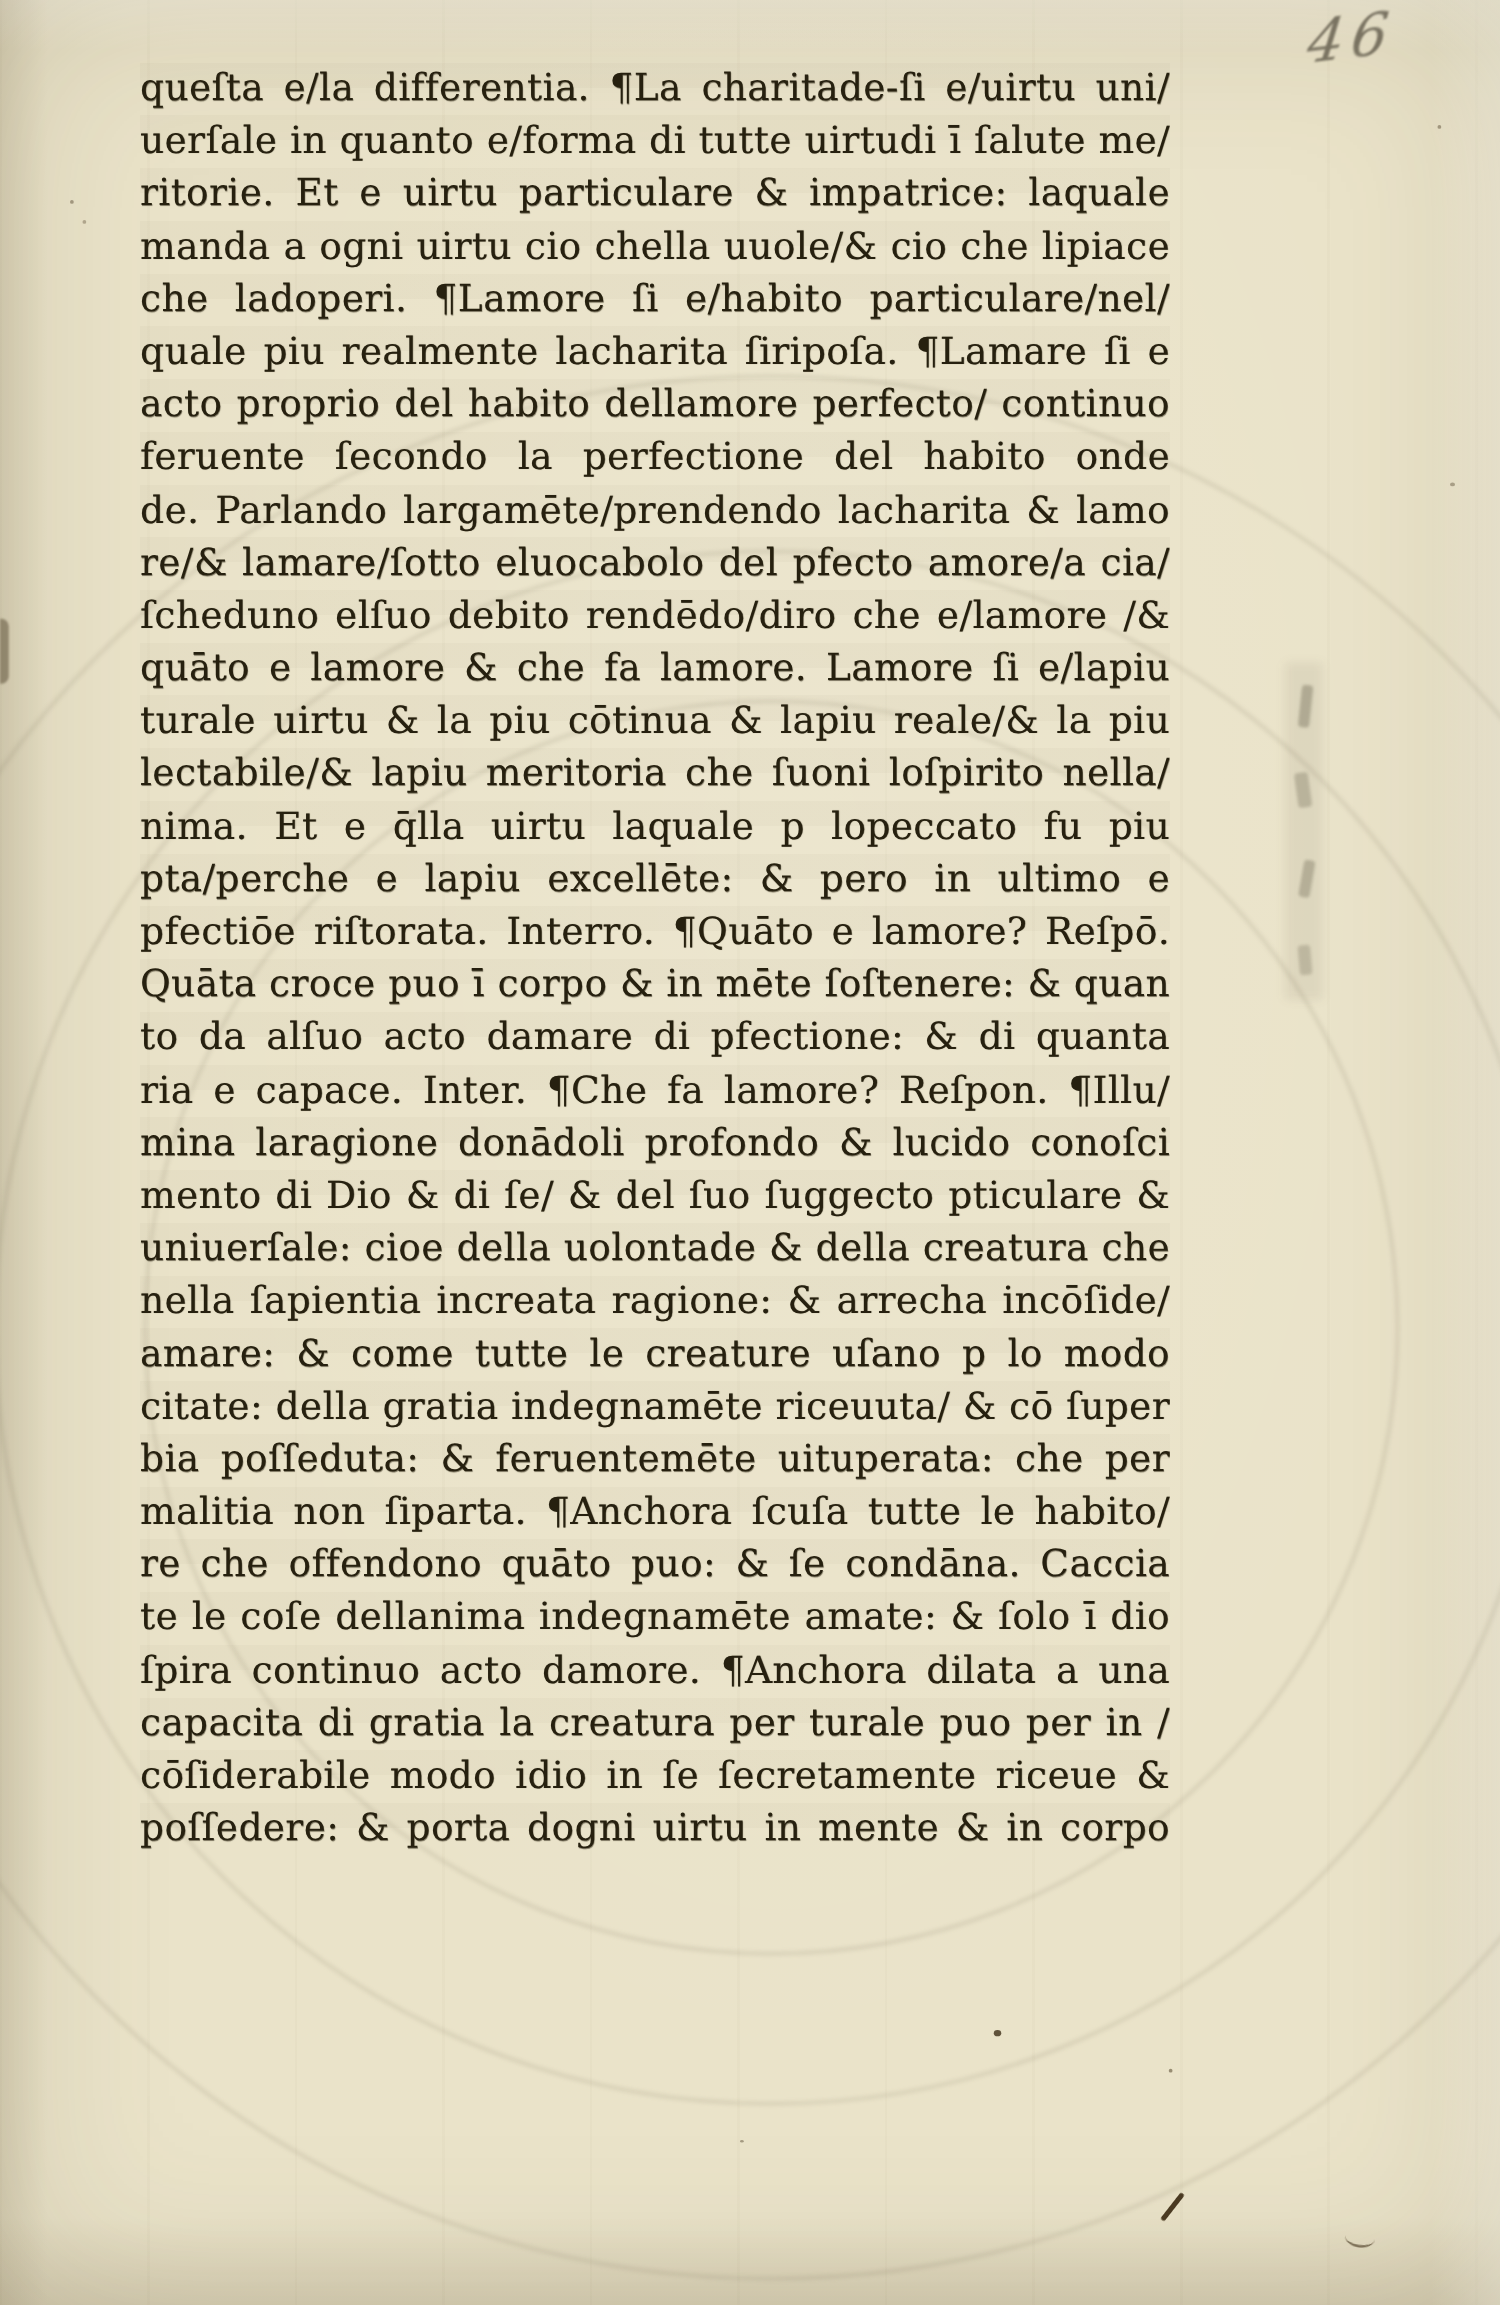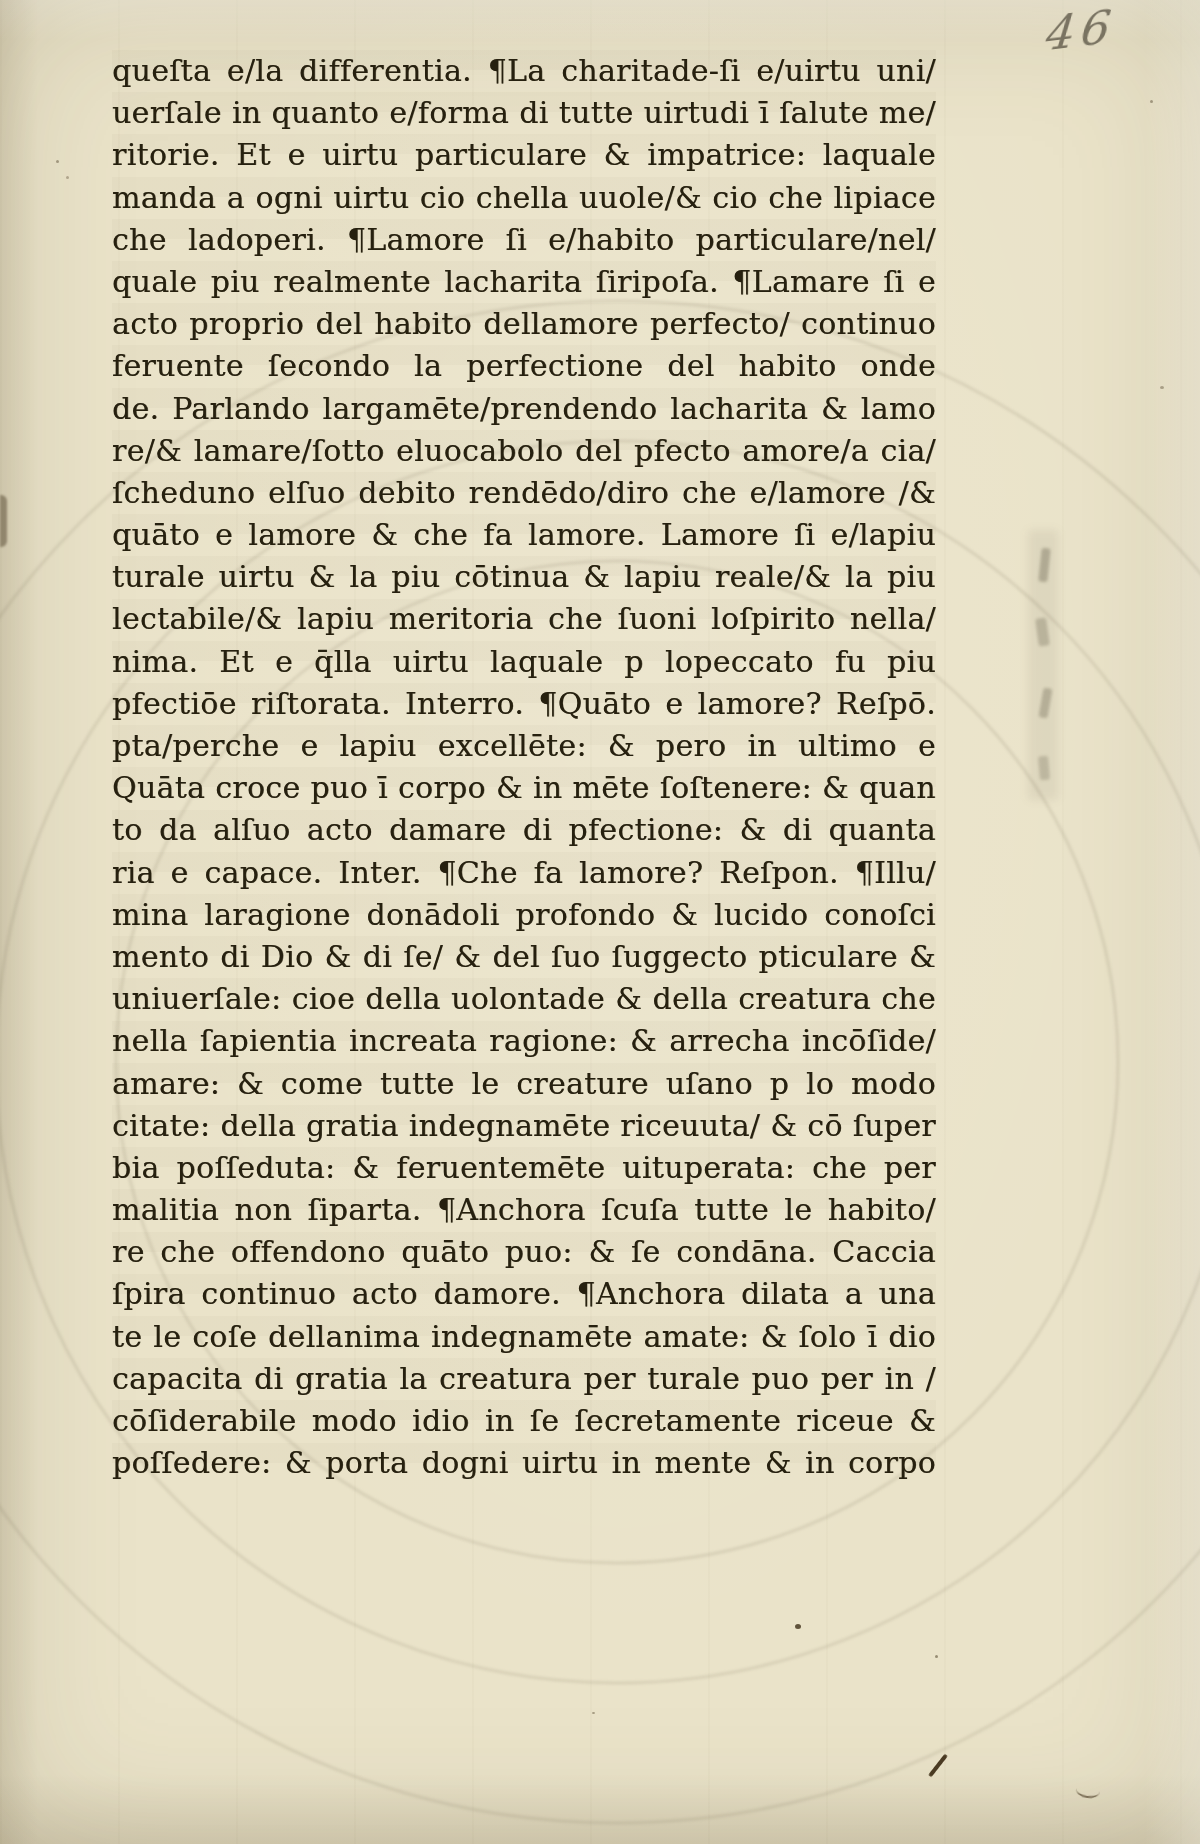--- a/index.html
+++ b/index.html
@@ -122,36 +122,36 @@
     <p class="line">quale piu realmente lacharita ſiripoſa. ¶Lamare ſi e</p>
     <p class="line">acto proprio del habito dellamore perfecto/ continuo</p>
     <p class="line">feruente ſecondo la perfectione del habito onde proce</p>
     <p class="line">de. Parlando largamēte/prendendo lacharita &amp; lamo</p>
     <p class="line">re/&amp; lamare/ſotto eluocabolo del pfecto amore/a cia/</p>
     <p class="line">ſcheduno elſuo debito rendēdo/diro che e/lamore /&amp;</p>
     <p class="line">quāto e lamore &amp; che fa lamore. Lamore ſi e/lapiu na/</p>
     <p class="line">turale uirtu &amp; la piu cōtinua &amp; lapiu reale/&amp; la piu de</p>
     <p class="line">lectabile/&amp; lapiu meritoria che ſuoni loſpirito nella/</p>
     <p class="line">nima. Et e q̄lla uirtu laquale p lopeccato fu piu corro/</p>
+    <p class="line">pta/perche e lapiu excellēte: &amp; pero in ultimo e /laſua</p>
     <p class="line">pfectiōe riſtorata. Interro. ¶Quāto e lamore? Reſpō.</p>
-    <p class="line">pta/perche e lapiu excellēte: &amp; pero in ultimo e /laſua</p>
     <p class="line">Quāta croce puo ī corpo &amp; in mēte ſoſtenere: &amp; quan</p>
     <p class="line">to da alſuo acto damare di pfectione: &amp; di quanta glo/</p>
     <p class="line">ria e capace. Inter. ¶Che fa lamore? Reſpon. ¶Illu/</p>
     <p class="line">mina laragione donādoli profondo &amp; lucido conoſci</p>
     <p class="line">mento di Dio &amp; di ſe/ &amp; del ſuo ſuggecto pticulare &amp;</p>
     <p class="line">uniuerſale: cioe della uolontade &amp; della creatura che</p>
     <p class="line">nella ſapientia increata ragione: &amp; arrecha incōſide/</p>
     <p class="line">amare: &amp; come tutte le creature uſano p lo modo loro</p>
     <p class="line">citate: della gratia indegnamēte riceuuta/ &amp; cō ſuper</p>
     <p class="line">bia poſſeduta: &amp; feruentemēte uituperata: che per ſua</p>
     <p class="line">malitia non ſiparta. ¶Anchora ſcuſa tutte le habito/</p>
     <p class="line">re che offendono quāto puo: &amp; ſe condāna. Caccia tut/</p>
+    <p class="line">te le coſe dellanima indegnamēte amate: &amp; ſolo ī dio</p>
     <p class="line">ſpira continuo acto damore. ¶Anchora dilata a una</p>
-    <p class="line">te le coſe dellanima indegnamēte amate: &amp; ſolo ī dio</p>
     <p class="line">capacita di gratia la creatura per turale puo per in /</p>
     <p class="line">cōſiderabile modo idio in ſe ſecretamente riceue &amp;</p>
     <p class="line">poſſedere: &amp; porta dogni uirtu in mente &amp; in corpo</p>
   </div>
 
   <div class="smudge sm-halo"></div>
   <div class="smudge sm-a"></div>
   <div class="smudge sm-b"></div>
   <div class="smudge sm-c"></div>
   <div class="smudge sm-d"></div>

